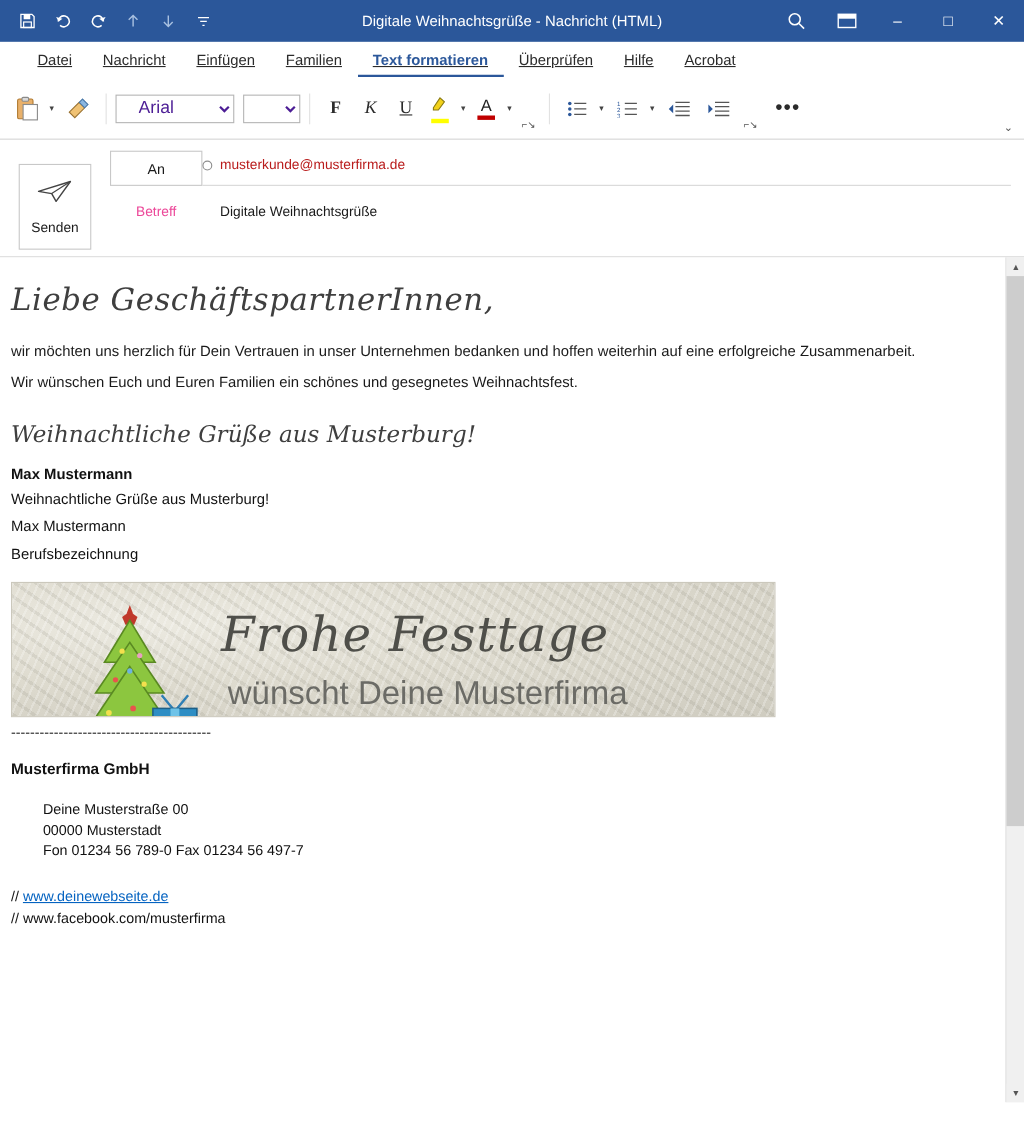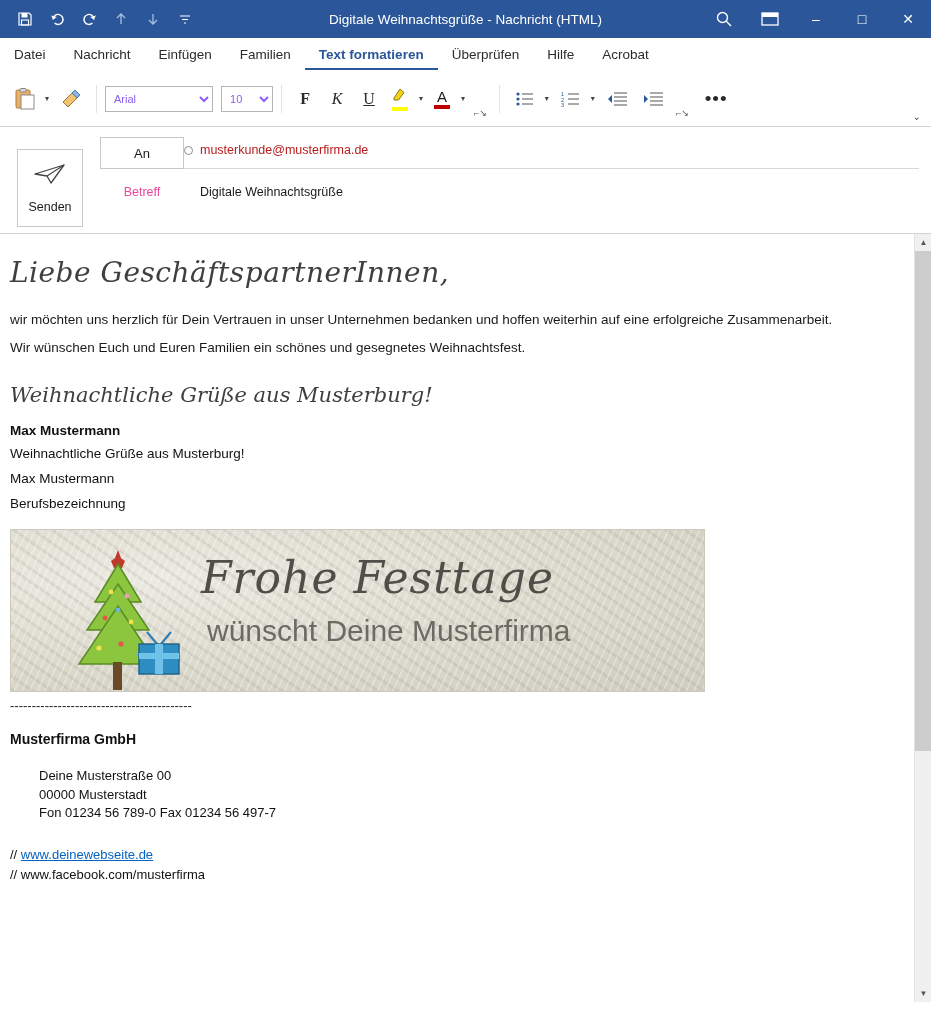--- a/index.html
+++ b/index.html
@@ -41,24 +41,25 @@
     display: flex; align-items: center; justify-content: center;
     color: #fff; font-size: 14px;
   }
 
   
   .ribbon-tabs {
     height: 33px;
     background: #ffffff;
     display: flex;
     align-items: stretch;
-    padding-left: 0;
+    padding-left: 20px;
     font-size: 13.5px;
     color: #2b2b2b;
     border-bottom: 1px solid #ffffff;
+    text-decoration: underline;
   }
   .ribbon-tab {
     padding: 0 14px;
     display: flex; align-items: center;
     white-space: nowrap;
   }
   .ribbon-tab.active {
     color: #2b579a;
     font-weight: bold;
     box-shadow: inset 0 -2px 0 #2b579a;
@@ -78,26 +79,26 @@
   .rb-item { display: flex; align-items: center; height: 40px; }
   .rb-icon {
     width: 34px; height: 36px;
     display: flex; align-items: center; justify-content: center;
   }
   .caret { font-size: 8px; color: #444; padding: 0 3px; }
   .rb-sep { width: 1px; height: 28px; background: #e2e2e2; margin: 0 6px; }
 
   select.rb-select {
     font-family: "Liberation Sans", sans-serif;
-    font-size: 11px;
+    font-size: 16px;
     height: 26px;
     border: 1px solid #b5b5b5;
     background: #ffffff;
-    color: #8b5cf6;
-    padding: 0 4px;
+    color: #4c1d95;
+    padding: 0 16px;
   }
   select.font-name { width: 108px; }
   select.font-size { width: 52px; margin-left: 6px; }
 
   .fmt-btn {
     width: 30px; height: 32px;
     display:flex; align-items:center; justify-content:center;
     font-size: 16px; color: #2b2b2b;
   }
   .fmt-btn.serif { font-family: "Liberation Serif", serif; }
@@ -194,21 +195,21 @@
   .subgreet {
     font-size: 21px;
     margin: 24px 0 16px 0;
   }
   .sig-name { font-size: 13.5px; font-weight: bold; color:#111; margin-bottom: 8px;}
   .sig-role { font-size: 13.5px; color:#111; margin-bottom: 28px;}
   .plain-line { font-size: 13.5px; color:#111; margin-bottom: 10px; }
 
   
   .banner {
-    width: 695px; height: 163px;
+    width: 695px; height: 123px;
     margin: 18px 0 4px 0;
     position: relative;
     overflow: hidden;
     background:
       radial-gradient(ellipse at 20% 30%, #eceae1 0%, #dedbcf 45%, #cfccc0 100%);
     border: 1px solid #cbc8bc;
   }
   .banner .noise {
     position:absolute; inset:0;
     background-image:

